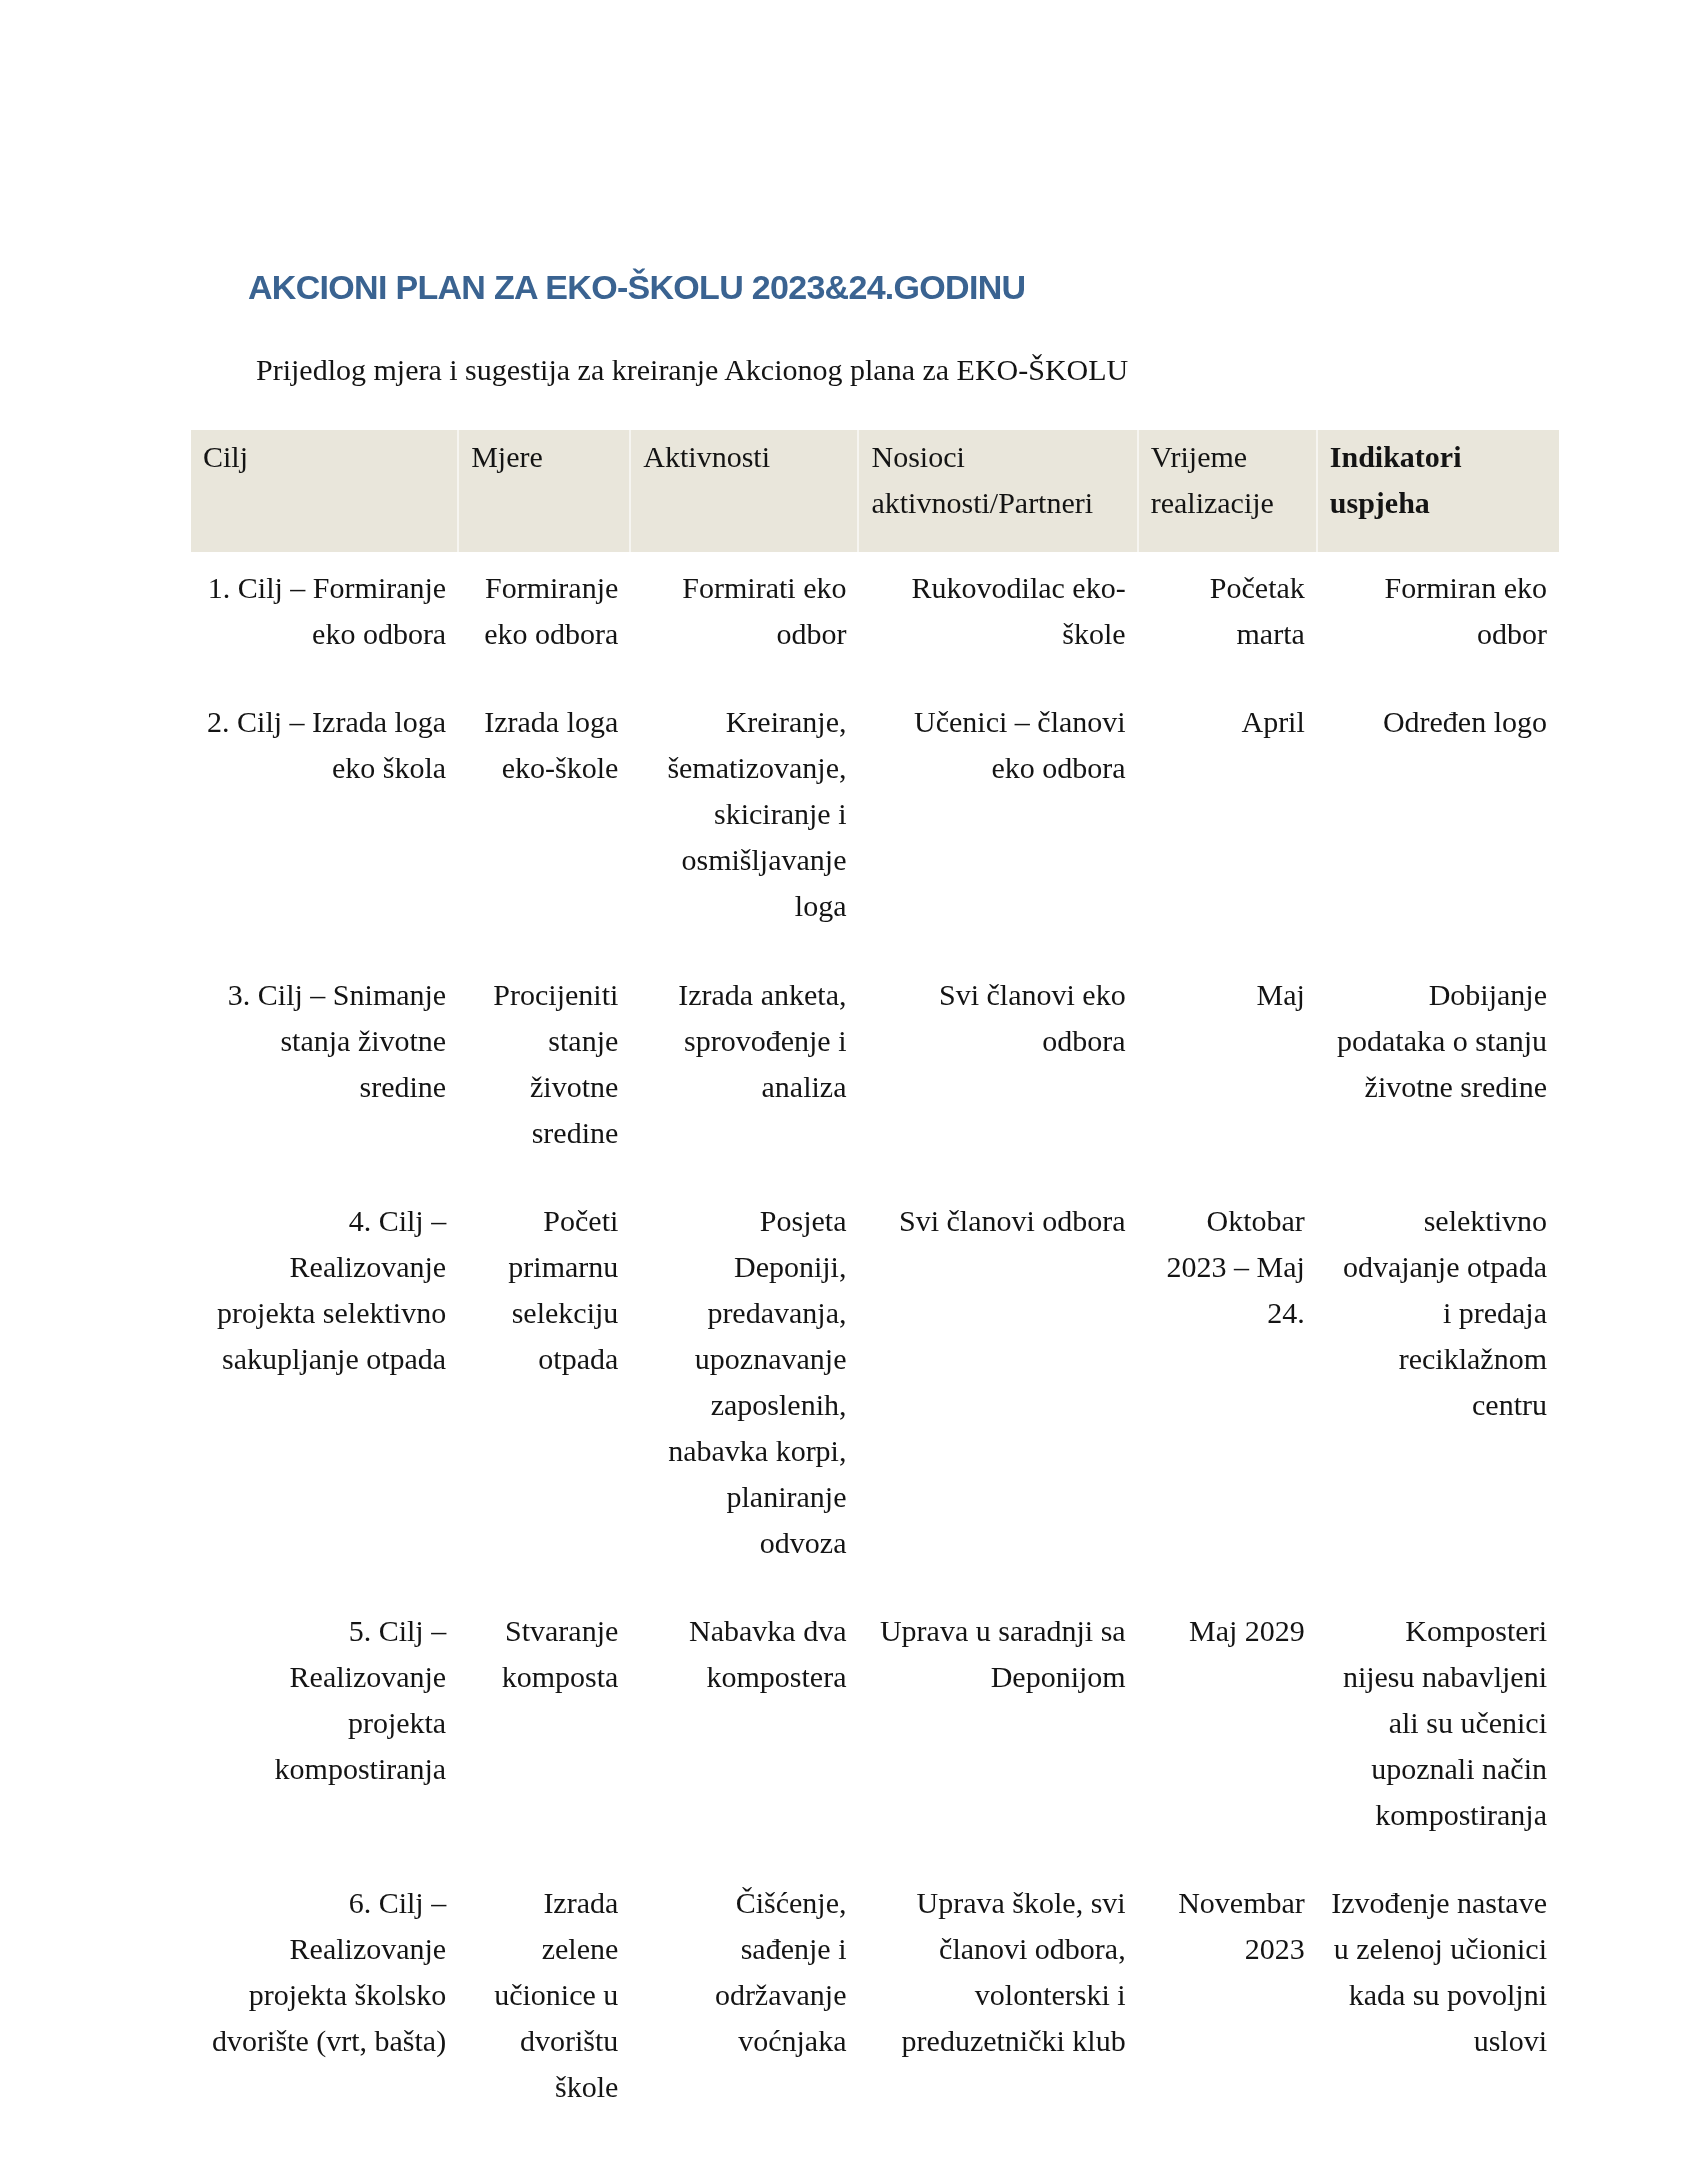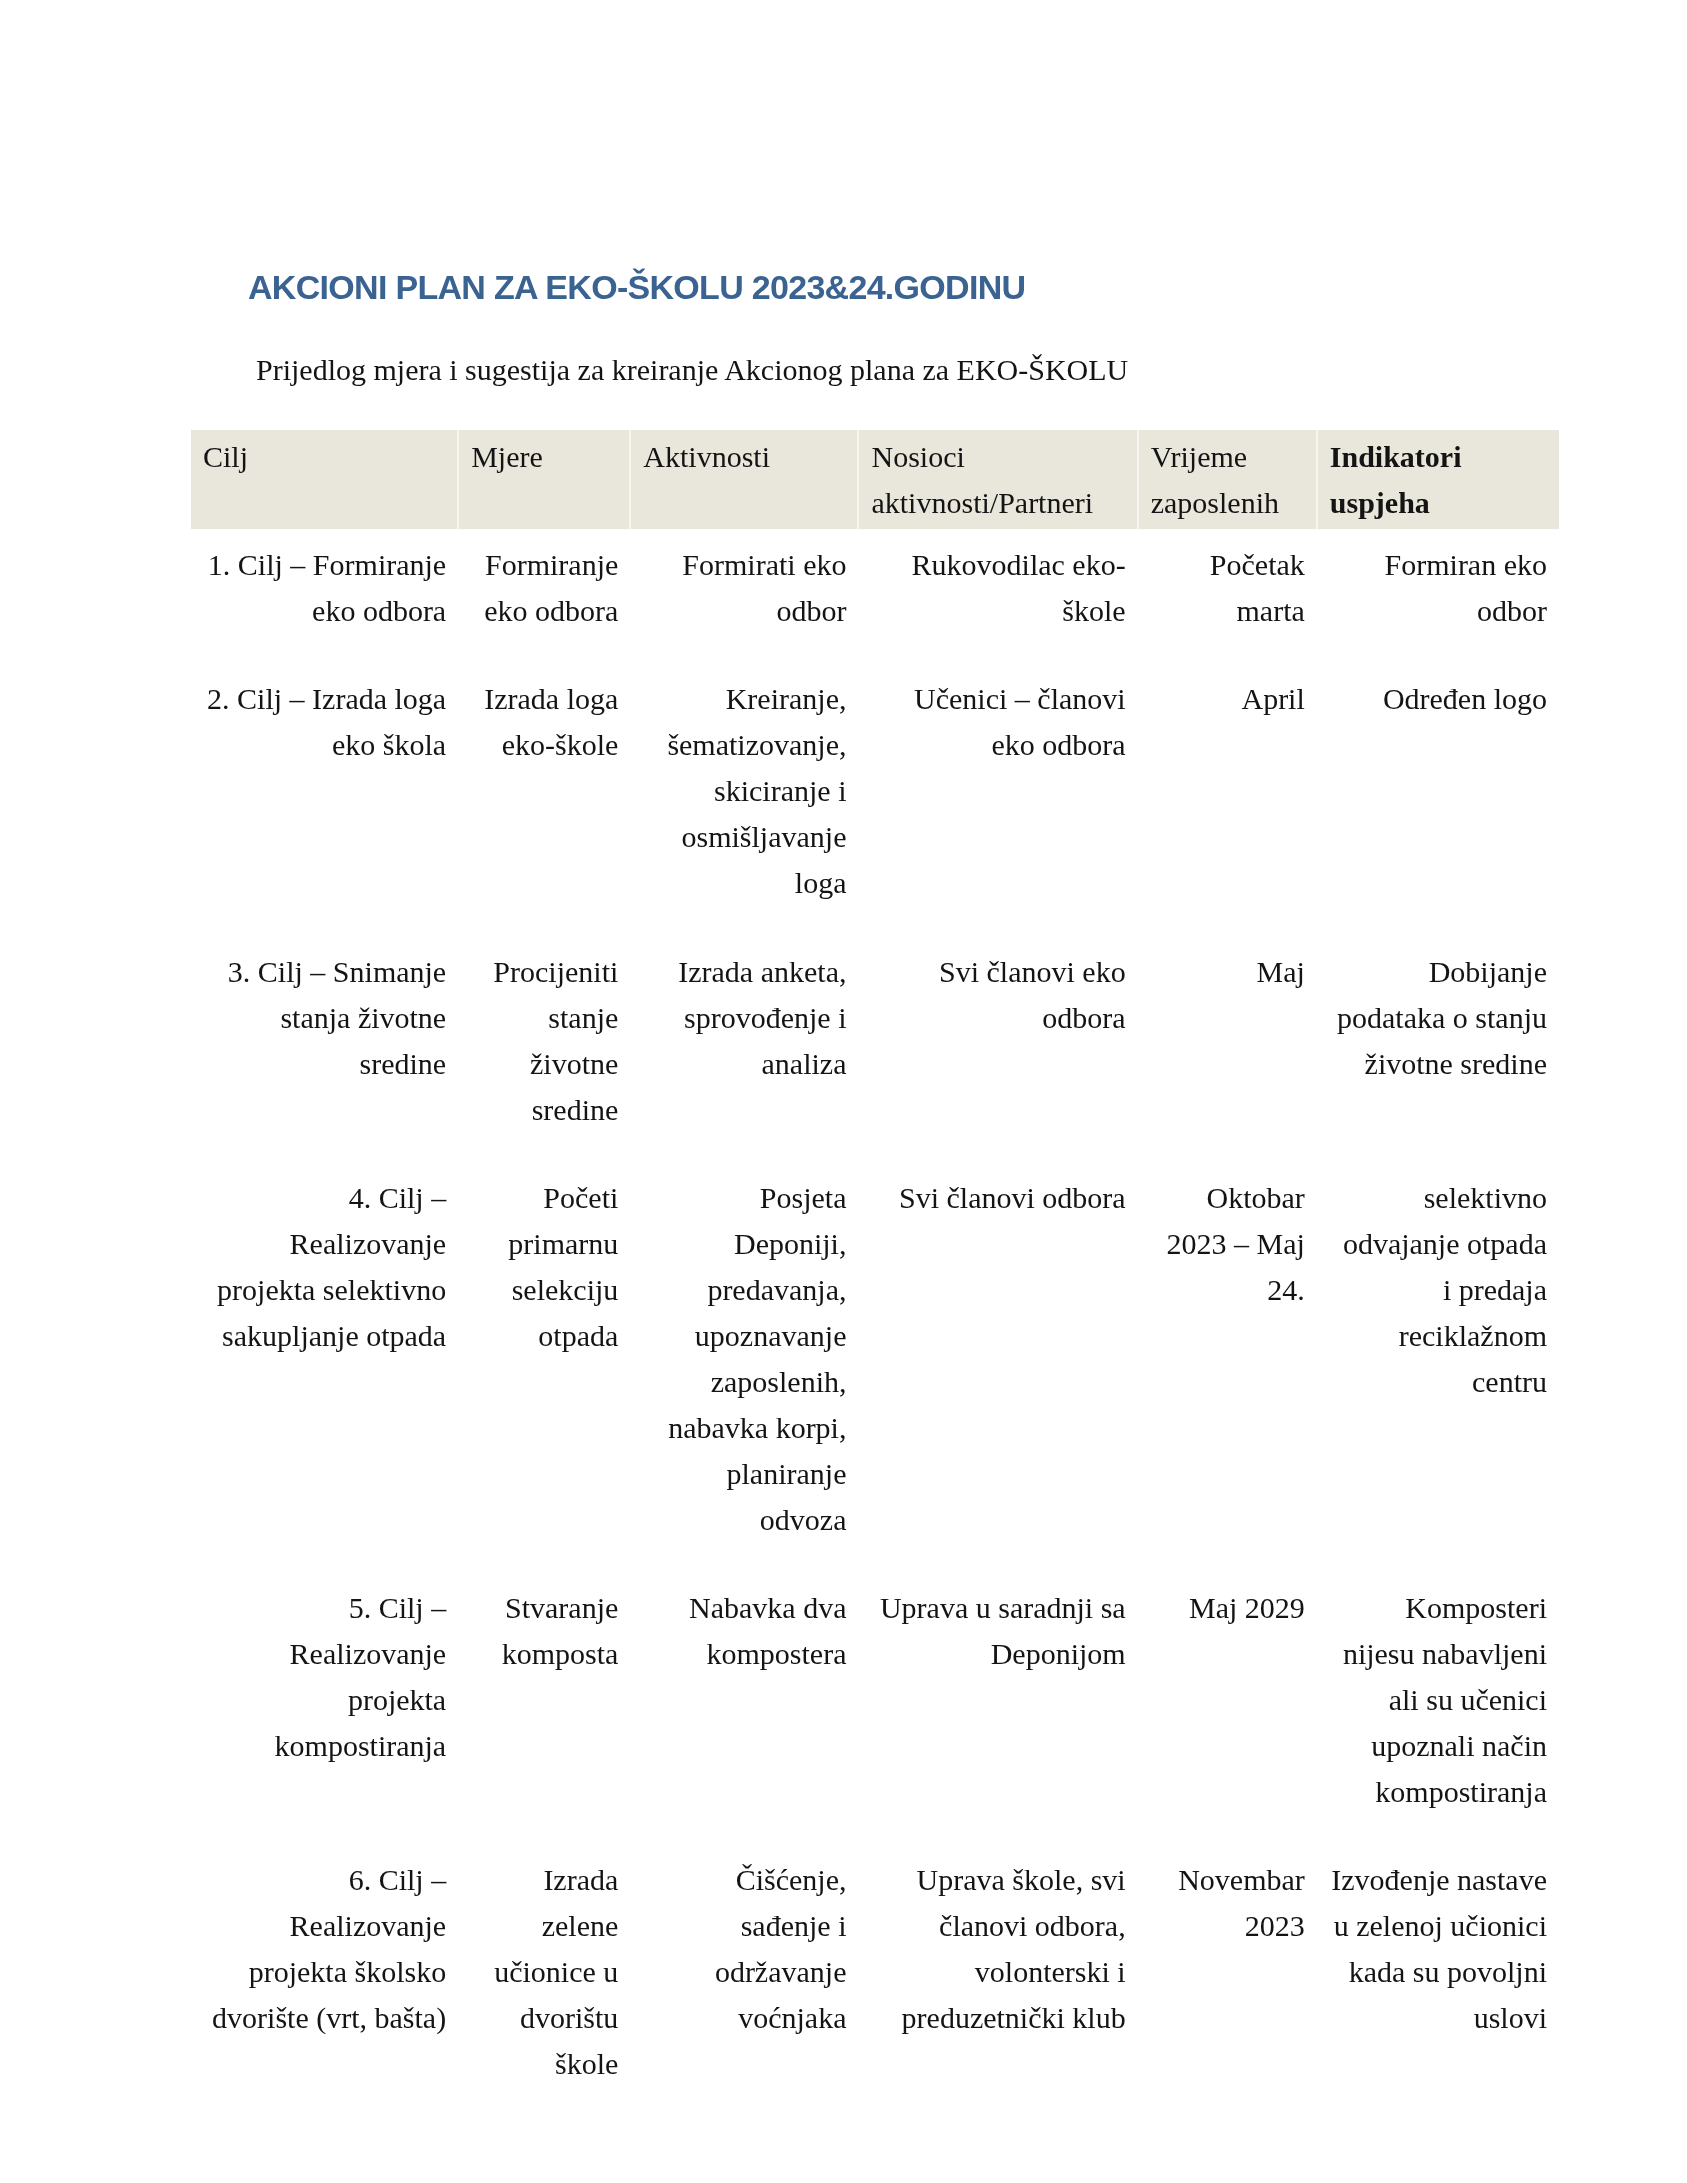--- a/index.html
+++ b/index.html
@@ -46,21 +46,21 @@
     border-collapse: collapse;
     table-layout: fixed;
     font-size: 30px;
     line-height: 46px;
   }
   .plan-table th {
     background: var(--header-bg, #e9e6db);
     text-align: left;
     font-weight: normal;
     vertical-align: top;
-    padding: 4px 12px 3px 12px;
+    padding: 4px 12px 26px 12px;
     white-space: pre-line;
     border-right: 2px solid rgba(255,255,255,0.6);
   }
   .plan-table th:last-child {
     border-right: none;
     font-weight: bold;
   }
   .plan-table td {
     vertical-align: top;
     padding: 13.2px 12px 29px 12px;
@@ -86,21 +86,21 @@
       <col style="width:242px">
     </colgroup>
     <thead>
       <tr>
         <th>Cilj</th>
         <th>Mjere</th>
         <th>Aktivnosti</th>
         <th>Nosioci
 aktivnosti/Partneri</th>
         <th>Vrijeme
-zaposlenih</th>
+realizacije</th>
         <th>Indikatori
 uspjeha</th>
       </tr>
     </thead>
     <tbody>
       <tr>
         <td>1. Cilj – Formiranje eko odbora</td>
         <td>Formiranje eko odbora</td>
         <td>Formirati eko odbor</td>
         <td>Rukovodilac eko-škole</td>

